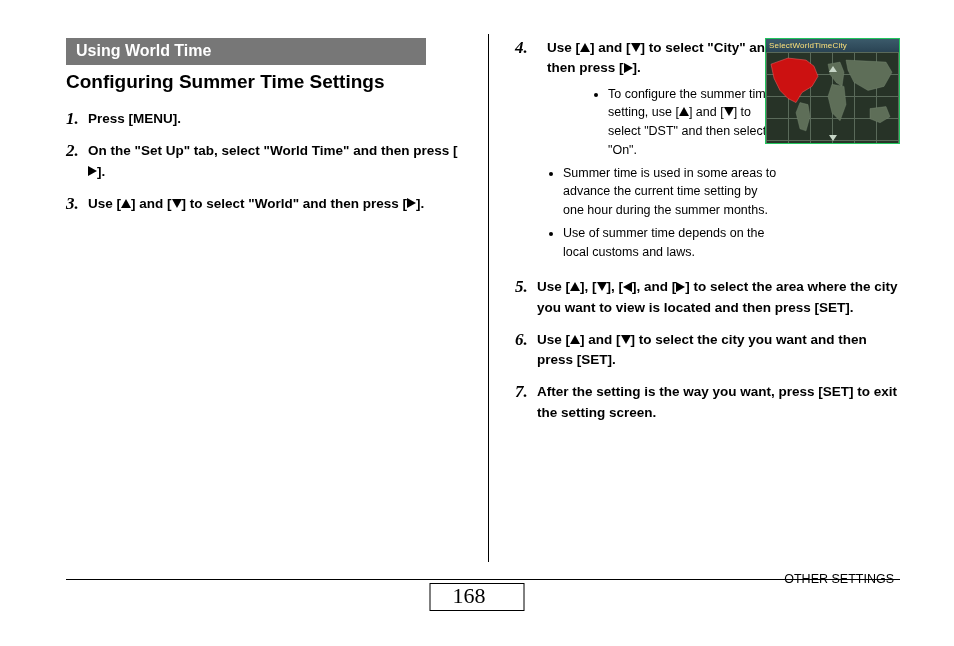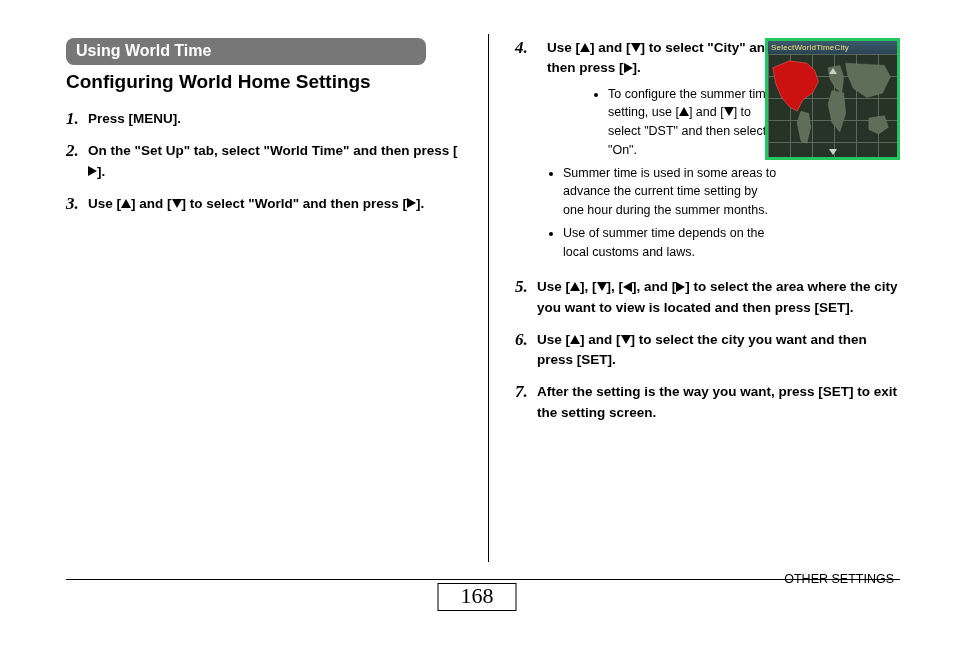--- a/index.html
+++ b/index.html
@@ -39,21 +39,20 @@
     height: 528px;
   }
   .section-header {
     background: #777;
     color: #fff;
     font-weight: bold;
     font-size: 16px;
     padding: 4px 10px 5px 10px;
     width: 340px;
     margin-bottom: 6px;
-    border-radius: 8px;
   }
   .intro {
     font-size: 12.5px;
     line-height: 1.5;
     margin-bottom: 24px;
   }
   .subheading {
     font-size: 19px;
     font-weight: bold;
     margin-bottom: 16px;
@@ -118,22 +117,22 @@
     border-top: 5px solid transparent;
     border-bottom: 5px solid transparent;
     border-right: 9px solid #000;
   }
   
   .map-box {
     position: absolute;
     right: 0;
     top: 0;
     width: 135px;
-    height: 122px;
-    border: 3px solid #22c55e;
+    height: 106px;
+    border: 1px solid #22c55e;
     background: #2b3a2e;
     box-sizing: border-box;
     display: flex;
     flex-direction: column;
   }
   .map-title {
     background: linear-gradient(#3b5a6a, #2a4454);
     color: #fbe07a;
     font-size: 8px;
     font-family: Arial, sans-serif;
@@ -173,21 +172,21 @@
     bottom: 66px;
     height: 1px;
     background: #000;
   }
   .page-num-box {
     position: absolute;
     left: 50%;
     bottom: 35px;
     transform: translateX(-50%);
     border: 1px solid #000;
-    padding: 1px 22px 3px 22px;
+    padding: 1px 38px 3px 22px;
     font-family: "Times New Roman", serif;
     font-size: 22px;
     line-height: 1;
   }
   .footer-label {
     position: absolute;
     right: 60px;
     bottom: 60px;
     font-size: 12.5px;
   }
@@ -199,21 +198,21 @@
   .right .step4-flex .step-body { max-width: 230px; }
 </style>
 </head>
 <body>
 
 <div class="page">
   <div class="columns">
 
     <div class="col left">
       <div class="section-header">Using World Time</div>
-      <div class="subheading">Configuring World Home Settings</div>
+      <div class="subheading">Configuring Summer Time Settings</div>
       <div id="steps-left">
           <div class="step">
             <div class="step-num">1.</div>
             <div class="step-body">
               <div class="step-text">Press [MENU].</div>
             </div>
           </div>
           <div class="step">
             <div class="step-num">2.</div>
             <div class="step-body">

